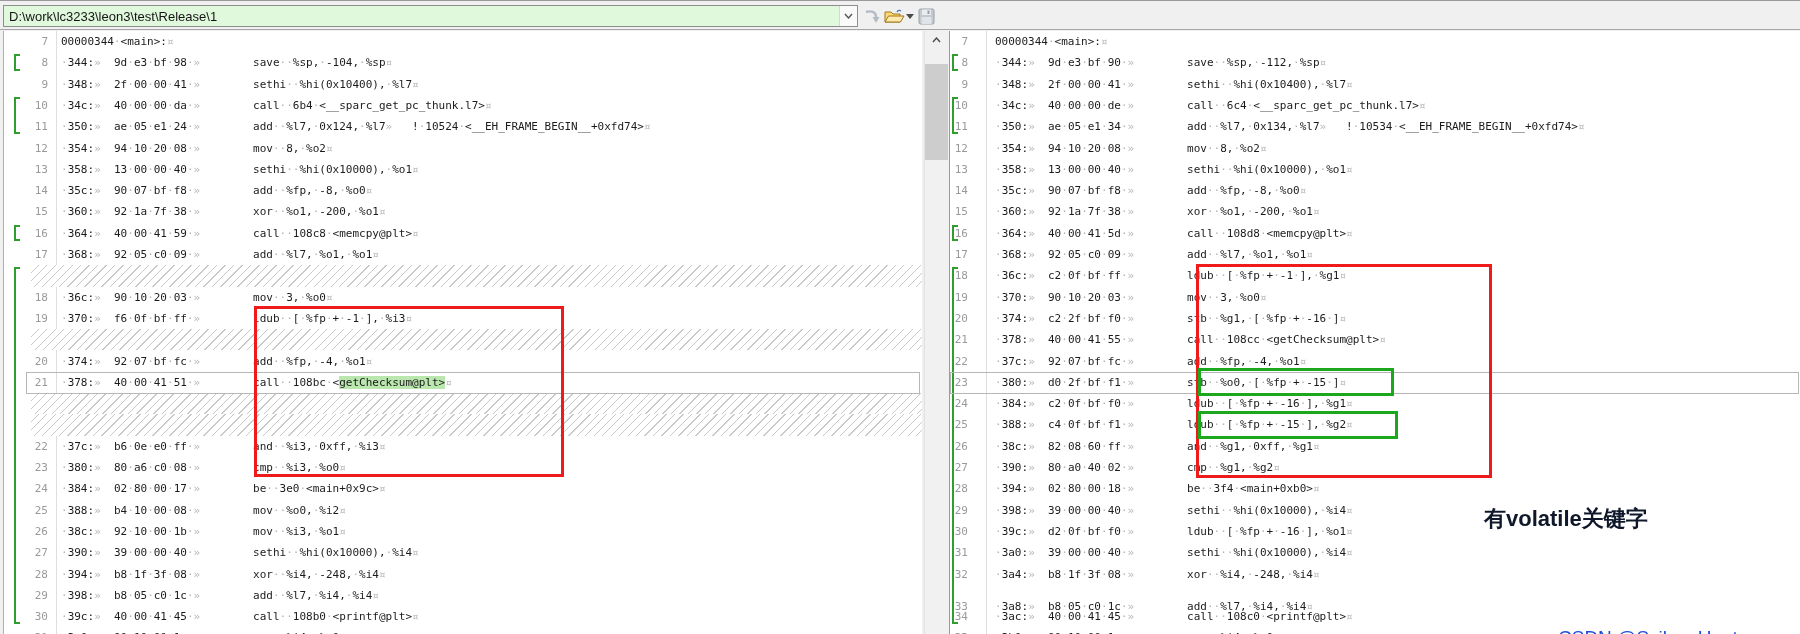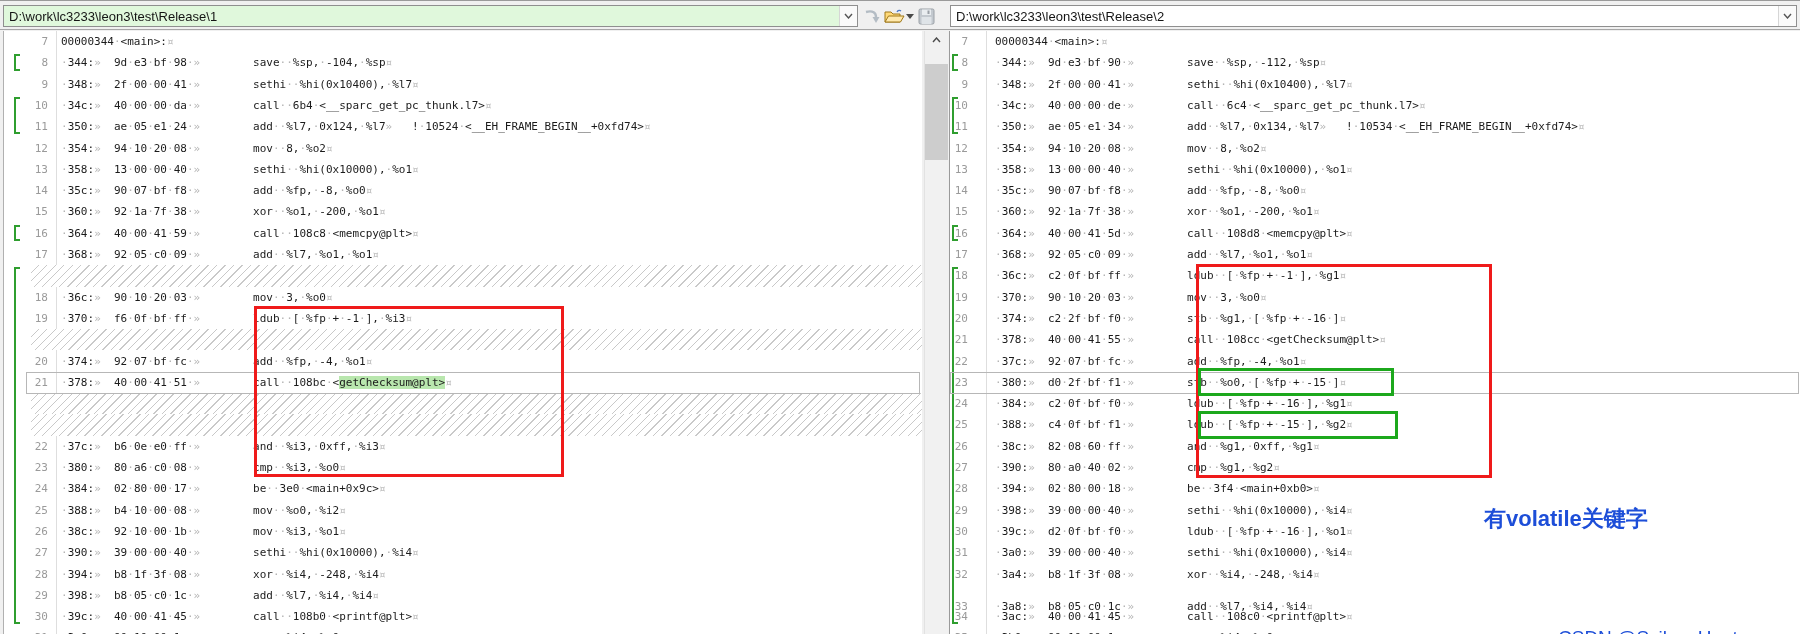--- a/index.html
+++ b/index.html
@@ -107,28 +107,20 @@
 
     <div class="toolbtn" id="btnSave">
       <svg width="17" height="17" viewBox="0 0 17 17">
         <rect x="1" y="1" width="15" height="15" rx="1.5" fill="#c3c9cf" stroke="#9aa0a6"></rect>
         <rect x="4" y="1.5" width="9" height="5.5" fill="#e9edf0"></rect>
         <rect x="9.5" y="2.5" width="2" height="3.5" fill="#9aa0a6"></rect>
         <rect x="3.5" y="9" width="10" height="7" fill="#dfe4e8"></rect>
       </svg>
     </div>
 
-    <div class="combo" id="comboR">
-      <div class="field">D:\work\lc3233\leon3\test\Release\2</div>
-      <div class="btn">
-        <svg width="9" height="6" viewBox="0 0 9 6">
-            <polyline points="1,1 4.5,5 8,1" fill="none" stroke="#555" stroke-width="1.4"></polyline>
-          </svg>
-      </div>
-    </div>
   </div>
 
   <div class="pane" id="paneL">
     <div class="gutter-sep"></div>
   <div class="row" style="top: 0px;">
         <span class="num">7</span>
         <span class="code"><span class="tx">00000344</span><span class="ws">·</span><span class="tx">&lt;main&gt;:</span><span class="ws">¤</span></span>
       </div>
       <div class="row" style="top: 21.3px;">
         <span class="num">8</span>
@@ -371,16 +363,16 @@
       <div class="curline" style="top: 340.8px;"></div>
     </div>
 
   <div id="annots">
       <div class="annot" style="left: 254px; top: 306px; width: 310px; height: 171px; border-color: rgb(239, 26, 26);"></div>
       <div class="annot" style="left: 1196px; top: 264px; width: 296px; height: 214px; border-color: rgb(239, 26, 26);"></div>
       <div class="annot" style="left: 1198px; top: 368px; width: 196px; height: 28px; border-color: rgb(28, 168, 28);"></div>
       <div class="annot" style="left: 1198px; top: 411px; width: 200px; height: 28px; border-color: rgb(28, 168, 28);"></div>
     </div>
 
-  <div id="note" style="color: #1d4ed8;">有volatile关键字</div>
+  <div id="note" style="color: #0f172a;">有volatile关键字</div>
   <div id="watermark" style="color: #1d4ed8; margin-top: 26px;">CSDN @ScilogyHunter</div>
 
 </div>
 
 </body></html>

